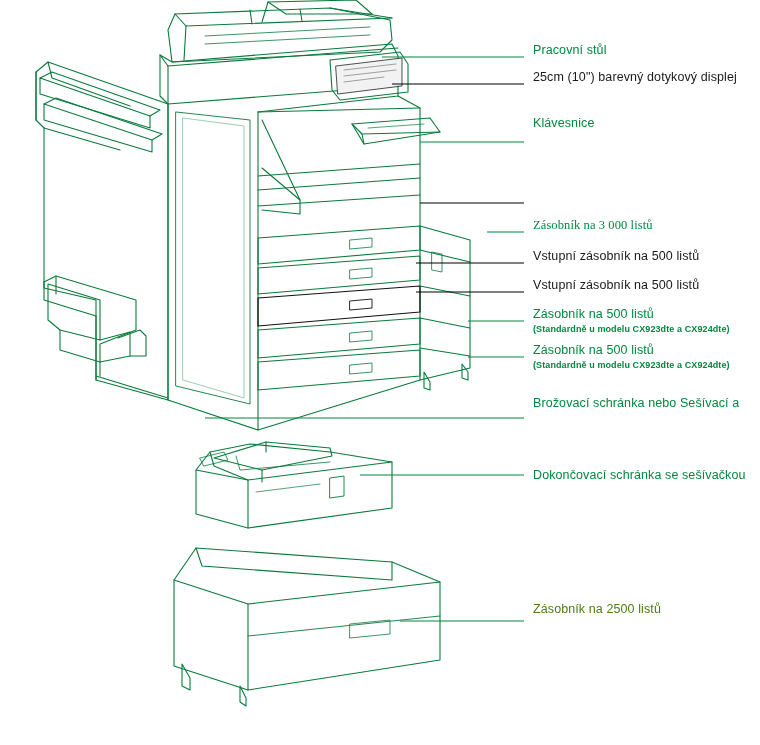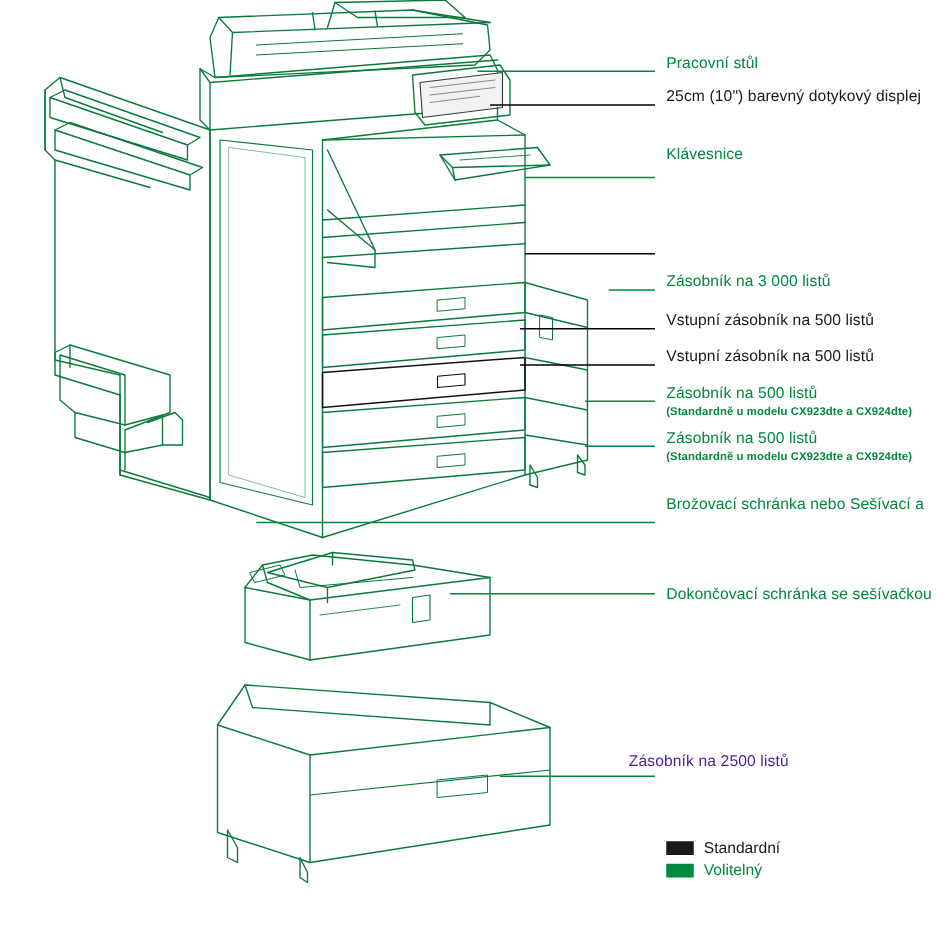--- a/index.html
+++ b/index.html
@@ -205,21 +205,21 @@
 
   <div class="label" style="left: 533px; top: 70px; color: rgb(26, 26, 26);">
     <span class="main">25cm (10") barevný dotykový displej</span>
   </div>
 
   <div class="label" style="left: 533px; top: 116px; color: rgb(0, 136, 63);">
     <span class="main">Klávesnice</span>
   </div>
 
 
-  <div class="label" style="left: 533px; top: 218px; color: rgb(0, 136, 63);">
+  <div class="label" style="left: 533px; top: 218px; color: rgb(0, 136, 63); font-family: Liberation Serif, serif;">
     <span class="main">Zásobník na 3 000 listů</span>
   </div>
 
   <div class="label" style="left: 533px; top: 249px; color: rgb(26, 26, 26);">
     <span class="main">Vstupní zásobník na 500 listů</span>
   </div>
 
   <div class="label" style="left: 533px; top: 278px; color: rgb(26, 26, 26);">
     <span class="main">Vstupní zásobník na 500 listů</span>
   </div>
@@ -235,28 +235,18 @@
   </div>
 
   <div class="label" style="left: 533px; top: 396px; color: rgb(0, 136, 63); text-align: right;">
     <span class="main">Brožovací schránka nebo Sešívací a</span>
   </div>
 
   <div class="label" style="left: 533px; top: 468px; color: rgb(0, 136, 63);">
     <span class="main">Dokončovací schránka se sešívačkou</span>
   </div>
 
-  <div class="label" style="left: 503px; top: 602px; color: #4c1d95;">
+  <div class="label" style="left: 533px; top: 602px; color: #4d7c0f;">
     <span class="main">Zásobník na 2500 listů</span>
   </div>
 
-  <div class="legend">
-    <div class="legend-row">
-      <span class="swatch" style="background: rgb(26, 26, 26);"></span>
-      <span class="legend-text" style="color: rgb(26, 26, 26);">Standardní</span>
-    </div>
-    <div class="legend-row">
-      <span class="swatch" style="background: rgb(0, 136, 63);"></span>
-      <span class="legend-text" style="color: rgb(0, 136, 63);">Volitelný</span>
-    </div>
-  </div>
 
 </div>
 
 </body></html>

